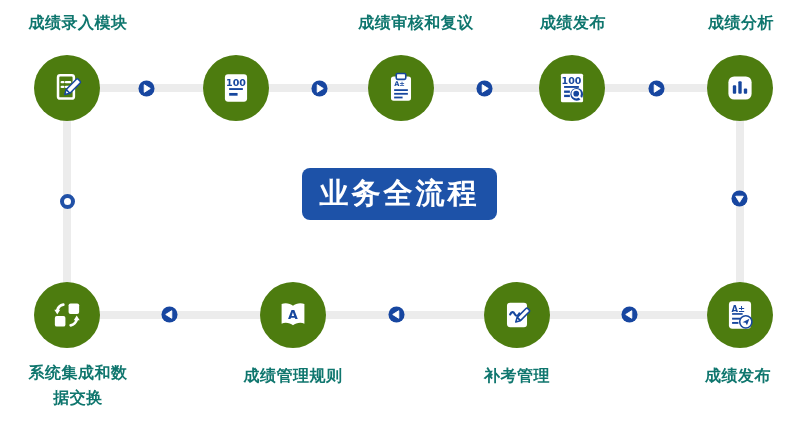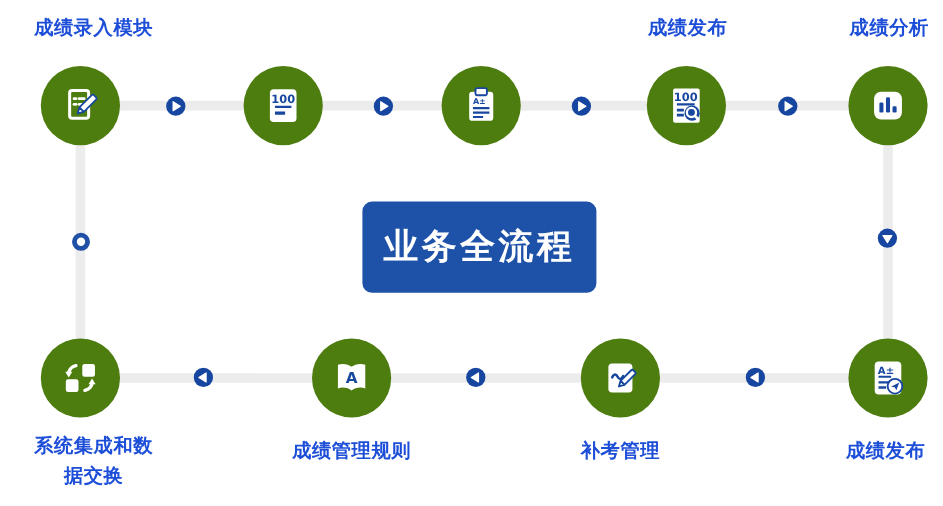--- a/index.html
+++ b/index.html
@@ -9,23 +9,23 @@
   .node{position:absolute;width:66px;height:66px;border-radius:50%;background:#4d7c0f;
         display:flex;align-items:center;justify-content:center;z-index:3;}
   .node svg{display:block;}
   .marker{position:absolute;width:17px;height:17px;z-index:2;}
   .marker svg{display:block;}
   .rot180{transform:rotate(180deg);}
   .rot90{transform:rotate(90deg);}
   .ring{position:absolute;width:7px;height:7px;background:#fff;border:4px solid #2151A7;
         border-radius:50%;z-index:2;}
   .label{position:absolute;transform:translateX(-50%);font-size:16px;font-weight:600;
-         color:#1d4ed8;white-space:nowrap;text-align:center;letter-spacing:0.5px;z-index:3;}
+         color:#0f766e;white-space:nowrap;text-align:center;letter-spacing:0.5px;z-index:3;}
   .label.wrap{white-space:normal;width:110px;line-height:25px;}
-  .cta{position:absolute;left:302px;top:168px;width:195px;height:76px;background:#1D52A8;
+  .cta{position:absolute;left:302px;top:168px;width:195px;height:52px;background:#1D52A8;
        border-radius:8px;color:#fff;display:flex;align-items:center;justify-content:center;
        font-size:29px;font-weight:700;letter-spacing:3px;z-index:3;}
   svg text{font-family:"DejaVu Sans","Liberation Sans",sans-serif;}
 </style>
 </head>
 <body>
 
 <div class="canvas">
 
   <div class="line" style="left:67px;top:84px;width:673px;height:8px;"></div>
@@ -177,20 +177,21 @@
       <text x="10" y="15" font-size="8" font-weight="700" fill="#17479E">A±</text>
       <line x1="10.5" y1="17" x2="20.5" y2="17" stroke="#17479E" stroke-width="1.6"></line>
       <line x1="10.5" y1="21.5" x2="25" y2="21.5" stroke="#17479E" stroke-width="1.8"></line>
       <line x1="10.5" y1="25.5" x2="16.5" y2="25.5" stroke="#17479E" stroke-width="1.8"></line>
       <circle cx="23.5" cy="24.5" r="5.8" fill="#fff" stroke="#17479E" stroke-width="1.5"></circle>
       <path d="M20.4 24.9 L26.9 21.5 L24.6 27.7 L23.3 25.4 Z" fill="#17479E"></path>
     </svg>
   </div>
 
   <div class="label" style="left:78px;top:13px;">成绩录入模块</div>
+  <div class="label" style="left:416px;top:13px;">成绩审核和复议</div>
   <div class="label" style="left:573px;top:13px;">成绩发布</div>
   <div class="label wrap" style="left:78px;top:360px;">系统集成和数据交换</div>
 
   <div class="label" style="left:741px;top:13px;">成绩分析</div>
   <div class="label" style="left:293px;top:366px;">成绩管理规则</div>
   <div class="label" style="left:517px;top:366px;">补考管理</div>
   <div class="label" style="left:738px;top:366px;">成绩发布</div>
 
   <div class="cta">业务全流程</div>
 

